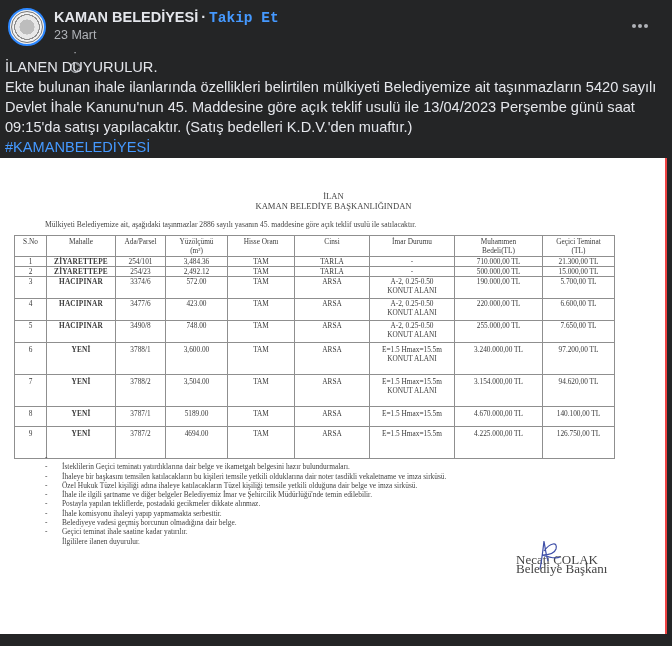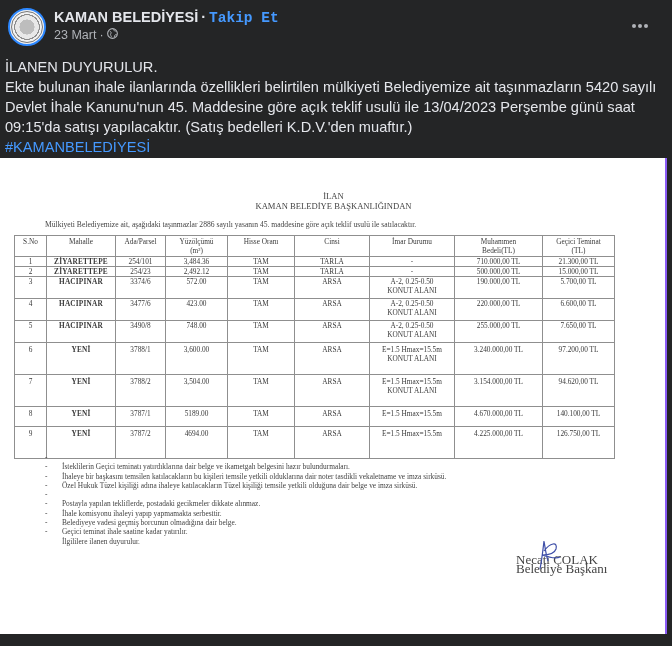--- a/index.html
+++ b/index.html
@@ -22,39 +22,39 @@
     border: 1px solid #777;
   }
   .page-name {
     position: absolute; left: 46px; top: 1px; font-size: 14.5px; font-weight: bold; color: #e4e6eb;
     white-space: nowrap;
   }
   .page-name .dot { color: #e4e6eb; font-weight: bold; margin: 0 3px; }
   .page-name .follow { color: #4599ff; font-weight: bold; font-family: Liberation Mono, monospace; }
   .post-meta {
     position: absolute; left: 46px; top: 20px; font-size: 12.5px; color: #b0b3b8;
-    display: flex; gap: 3px;
+    display: flex; align-items: center; gap: 3px; flex-direction: column;
   }
   .globe-icon { width: 11px; height: 11px; display: inline-block; }
   .more-button {
     position: absolute; right: 12px; top: 10px; width: 24px; height: 16px;
     display: flex; align-items: center; justify-content: center; gap: 2px; cursor: pointer;
   }
   .more-button span { width: 4px; height: 4px; border-radius: 50%; background: #b0b3b8; display: block; }
 
   .post-text {
     position: absolute; left: 5px; top: 57px; width: 660px;
     font-size: 14.6px; line-height: 20px; color: #e4e6eb;
   }
   .post-text .line { white-space: nowrap; }
   .hashtag { color: #4599ff; cursor: pointer; }
 
   .image-frame {
     position: absolute; left: 0; top: 158px; width: 667px; height: 488px;
-    background: #ffffff; border-right: 2px solid #8b5cf6; box-sizing: border-box;
+    background: #ffffff; border-right: 2px solid #ef4444; box-sizing: border-box;
   }
   .bottom-bar { position: absolute; left: 0; top: 634px; width: 672px; height: 12px; background: #242526; }
 
   .doc { position: absolute; left: 0; top: 0; width: 667px; height: 480px; font-family: "Liberation Serif", serif; color: #333; }
   .doc-title { position: absolute; left: 0; width: 667px; text-align: center; font-size: 8.6px; color: #444; }
   .doc-intro { position: absolute; left: 45px; top: 62px; font-size: 7.6px; color: #444; white-space: nowrap; }
 
   table.ilan {
     position: absolute; left: 14px; top: 77px; width: 600px;
     border-collapse: collapse; font-size: 7.3px; color: #3a3a3a;
@@ -258,20 +258,21 @@
       <div class="note">
           <span class="bullet">-</span>
           <span>İhaleye bir başkasını temsilen katılacakların bu kişileri temsile yetkili olduklarına dair noter tasdikli vekaletname ve imza sirküsü.</span>
         </div>
       <div class="note">
           <span class="bullet">-</span>
           <span>Özel Hukuk Tüzel kişiliği adına ihaleye katılacakların Tüzel kişiliği temsile yetkili olduğuna dair belge ve imza sirküsü.</span>
         </div>
       <div class="note">
           <span class="bullet">-</span>
+          <span>İhale ile ilgili şartname ve diğer belgeler Belediyemiz İmar ve Şehircilik Müdürlüğü'nde temin edilebilir.</span>
         </div>
       <div class="note">
           <span class="bullet">-</span>
           <span>Postayla yapılan tekliflerde, postadaki gecikmeler dikkate alınmaz.</span>
         </div>
       <div class="note">
           <span class="bullet">-</span>
           <span>İhale komisyonu ihaleyi yapıp yapmamakta serbesttir.</span>
         </div>
       <div class="note">

